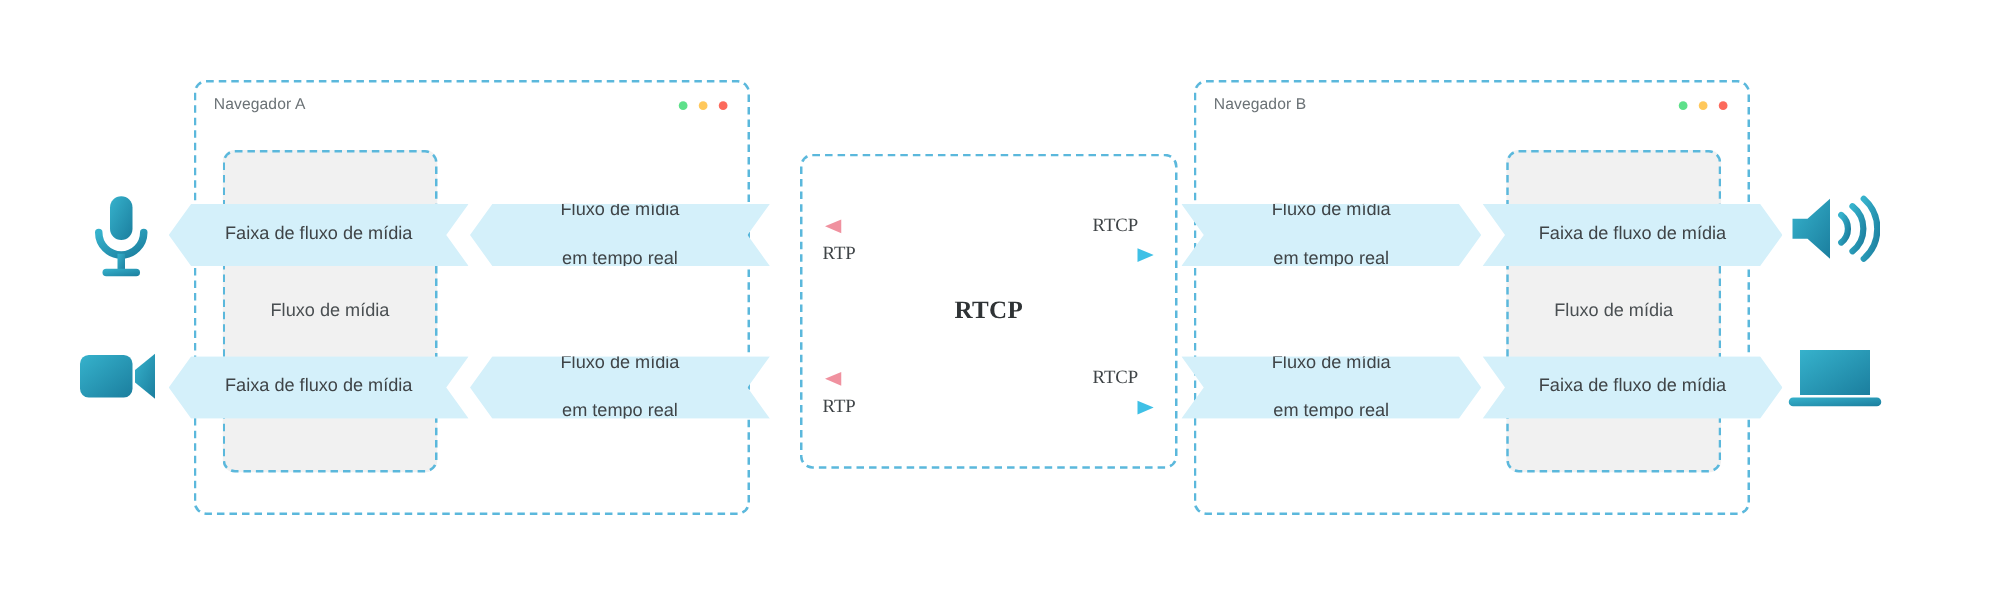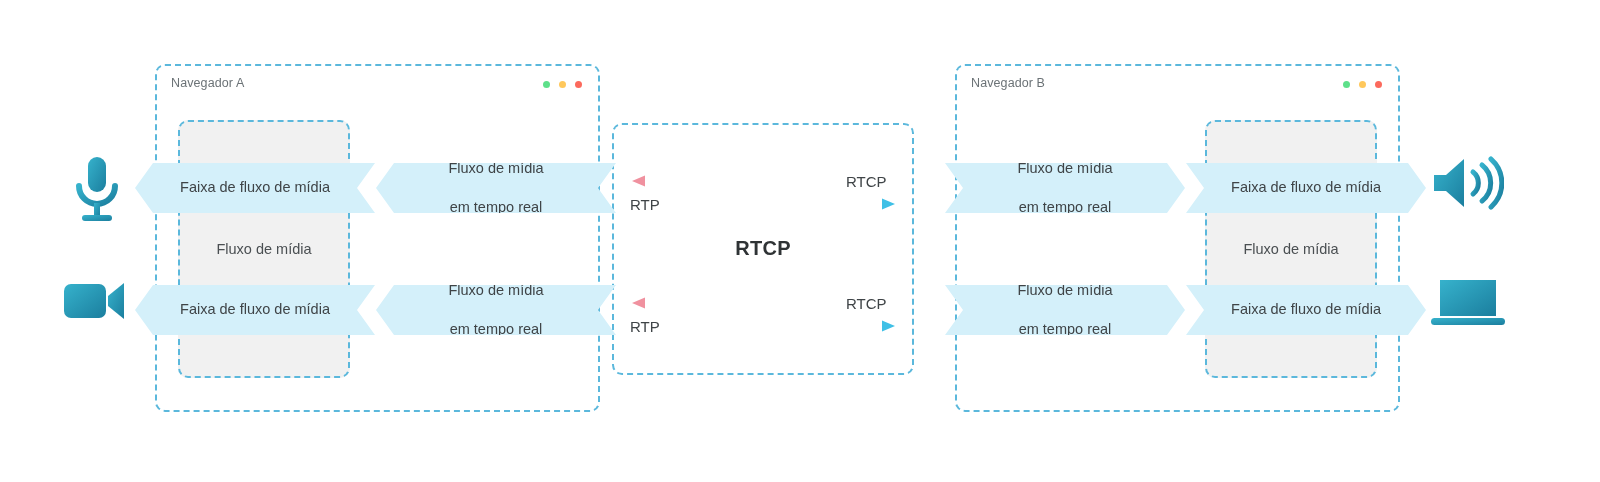--- a/index.html
+++ b/index.html
@@ -14,21 +14,21 @@
   
   .panel{
     position:absolute;
     border:2px dashed #5BB8DC;
     border-radius:10px;
     box-sizing:border-box;
     background:transparent;
   }
   #panel-a{left:155px;top:64px;width:445px;height:348px;}
   #panel-b{left:955px;top:64px;width:445px;height:348px;}
-  #panel-center{left:612px;top:123px;width:302px;height:252px;}
+  #panel-center{left:640px;top:123px;width:302px;height:252px;font-family:Liberation Serif, serif;}
 
   .panel-title{
     position:absolute;top:10px;left:14px;
     font-size:12.5px;color:#6b7276;letter-spacing:.1px;
     white-space:nowrap;
   }
   .dots{position:absolute;top:15px;right:16px;display:flex;gap:9px;align-items:center;}
   .dot{width:7px;height:7px;border-radius:50%;display:block;}
   .dot.green{background:#5ee08a;}
   .dot.amber{background:#ffc85c;}

